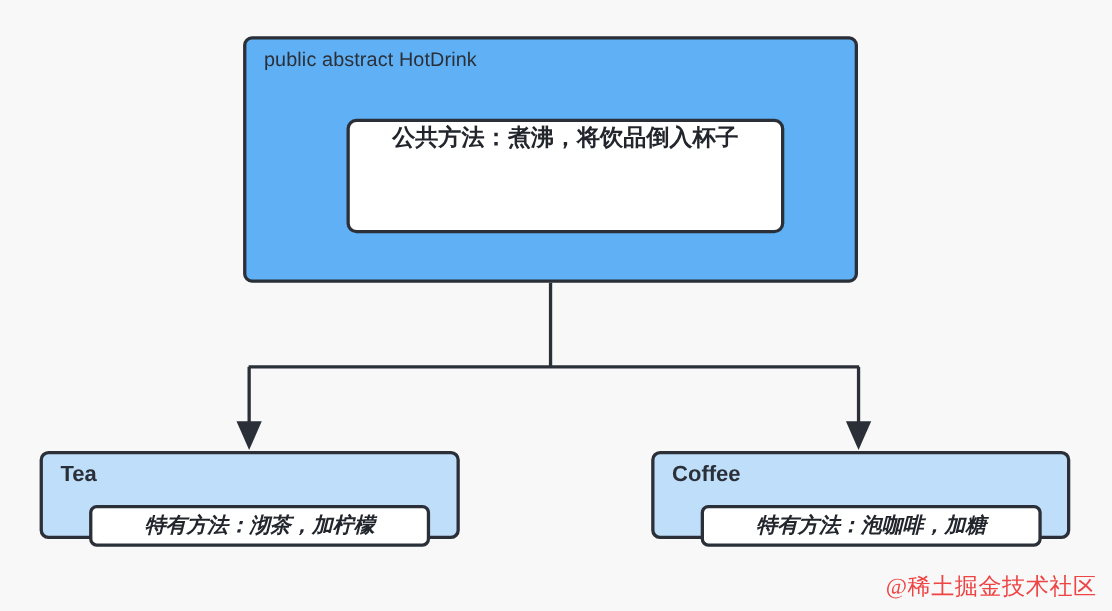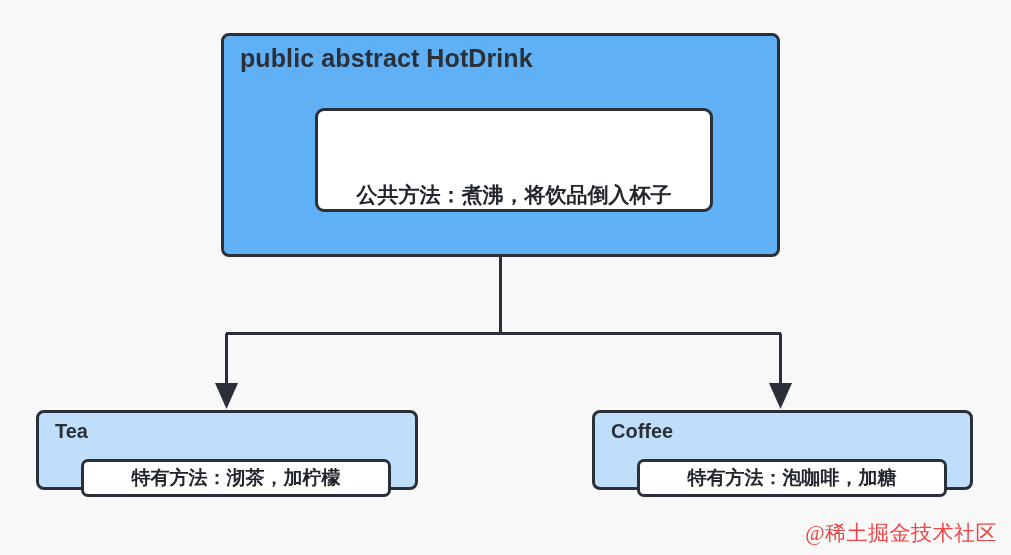--- a/index.html
+++ b/index.html
@@ -39,38 +39,38 @@
     height: 224px;
     box-sizing: border-box;
     background: #5fb0f5;
     border: 3px solid #2b3038;
     border-radius: 8px;
   }
   .node-parent .node-title {
     position: absolute;
     left: 16px;
     top: 8px;
-    font-size: 25px;
-    font-weight: bold;
+    font-size: 18px;
+    font-weight: normal;
     color: #2b3038;
     letter-spacing: 0.1px;
     white-space: nowrap;
   }
   .inner-box-parent {
     position: absolute;
     left: 91px;
     top: 72px;
     width: 398px;
     height: 104px;
     box-sizing: border-box;
     background: #ffffff;
     border: 3px solid #2b3038;
     border-radius: 9px;
     display: flex;
-    align-items: flex-end;
+    align-items: flex-start;
     justify-content: center;
   }
   .inner-box-parent .inner-text {
     font-size: 21px;
     font-weight: bold;
     color: #22262c;
     white-space: nowrap;
   }
 
   
@@ -98,20 +98,21 @@
     position: absolute;
     top: 46px;
     height: 38px;
     box-sizing: border-box;
     background: #ffffff;
     border: 3px solid #2b3038;
     border-radius: 7px;
     display: flex;
     align-items: center;
     justify-content: center;
+    font-style: italic;
   }
   .node-child.left  .inner-box-child { left: 42px; width: 310px; }
   .node-child.right .inner-box-child { left: 42px; width: 310px; }
   .inner-box-child .inner-text {
     font-size: 19px;
     font-weight: bold;
     color: #22262c;
     white-space: nowrap;
   }
 

